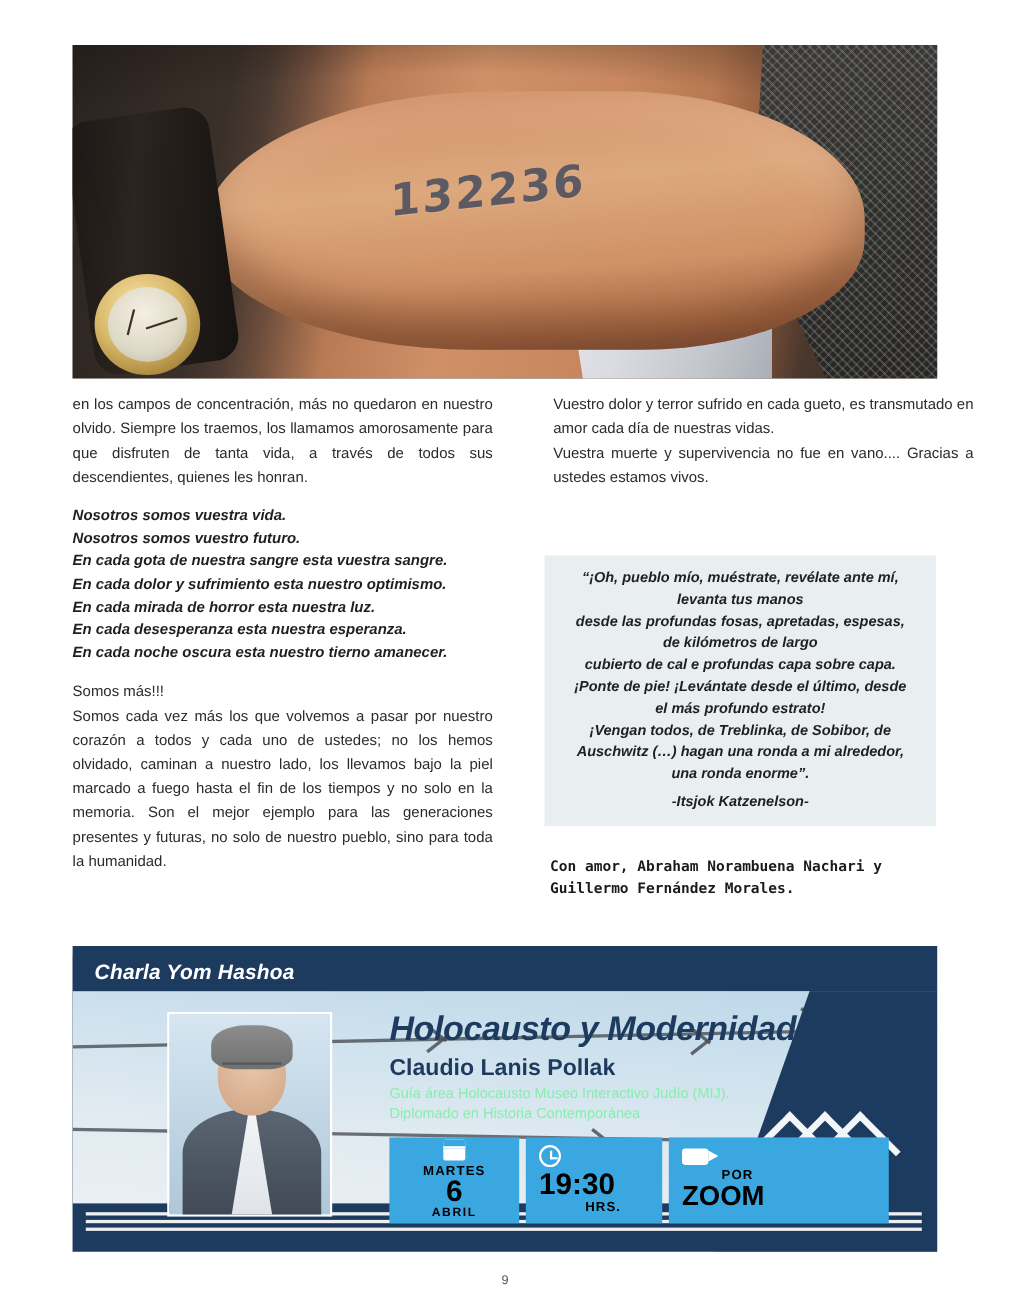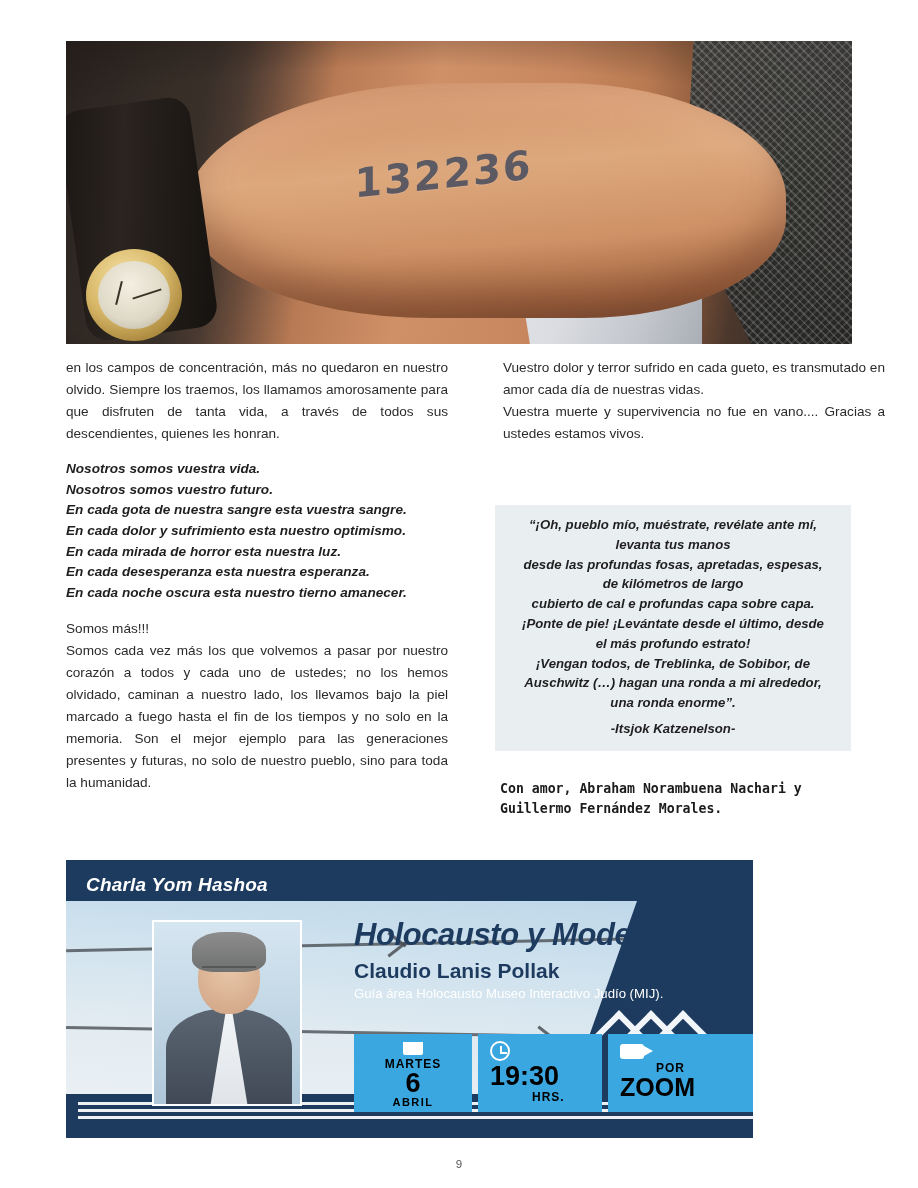--- a/index.html
+++ b/index.html
@@ -160,21 +160,21 @@
     line-height: 1.55;
     font-weight: bold;
     color: #1b1b1b;
   }
 
   
   .flyer {
     position: absolute;
     left: 66px;
     top: 860px;
-    width: 687px;
+    width: 786px;
     height: 278px;
     background: #1d3a5f;
     overflow: hidden;
   }
   .flyer-title-bar {
     position: absolute;
     left: 0; top: 8px;
     width: 320px; height: 33px;
     background: #1d3a5f;
     display: flex; align-items: center;
@@ -291,21 +291,21 @@
     margin: 0;
   }
   .flyer-h2 {
     font-size: 21px;
     font-weight: bold;
     color: #1d3a5f;
     margin: 6px 0 2px 0;
   }
   .flyer-sub {
     font-size: 13.2px;
-    color: #ffffff;
+    color: #86efac;
     line-height: 1.35;
     margin: 0;
   }
 
   
   .chips {
     position: absolute;
     left: 288px; top: 174px;
     display: flex;
     gap: 6px;
@@ -450,20 +450,21 @@
       <div class="shirt"></div>
       <div class="head"></div>
       <div class="hair"></div>
       <div class="glasses"></div>
     </div>
 
     <div class="flyer-main">
       <h1 class="flyer-h1">Holocausto y Modernidad</h1>
       <h2 class="flyer-h2">Claudio Lanis Pollak</h2>
       <p class="flyer-sub">Guía área Holocausto Museo Interactivo Judío (MIJ).</p>
+      <p class="flyer-sub">Diplomado en Historia  Contemporánea</p>
     </div>
 
     <div class="chips">
 
       <div class="chip chip-date">
         <div class="ico">
             <div class="cal-icon"></div>
           </div>
         <div class="dw">MARTES</div>
         <div class="dd">6</div>

